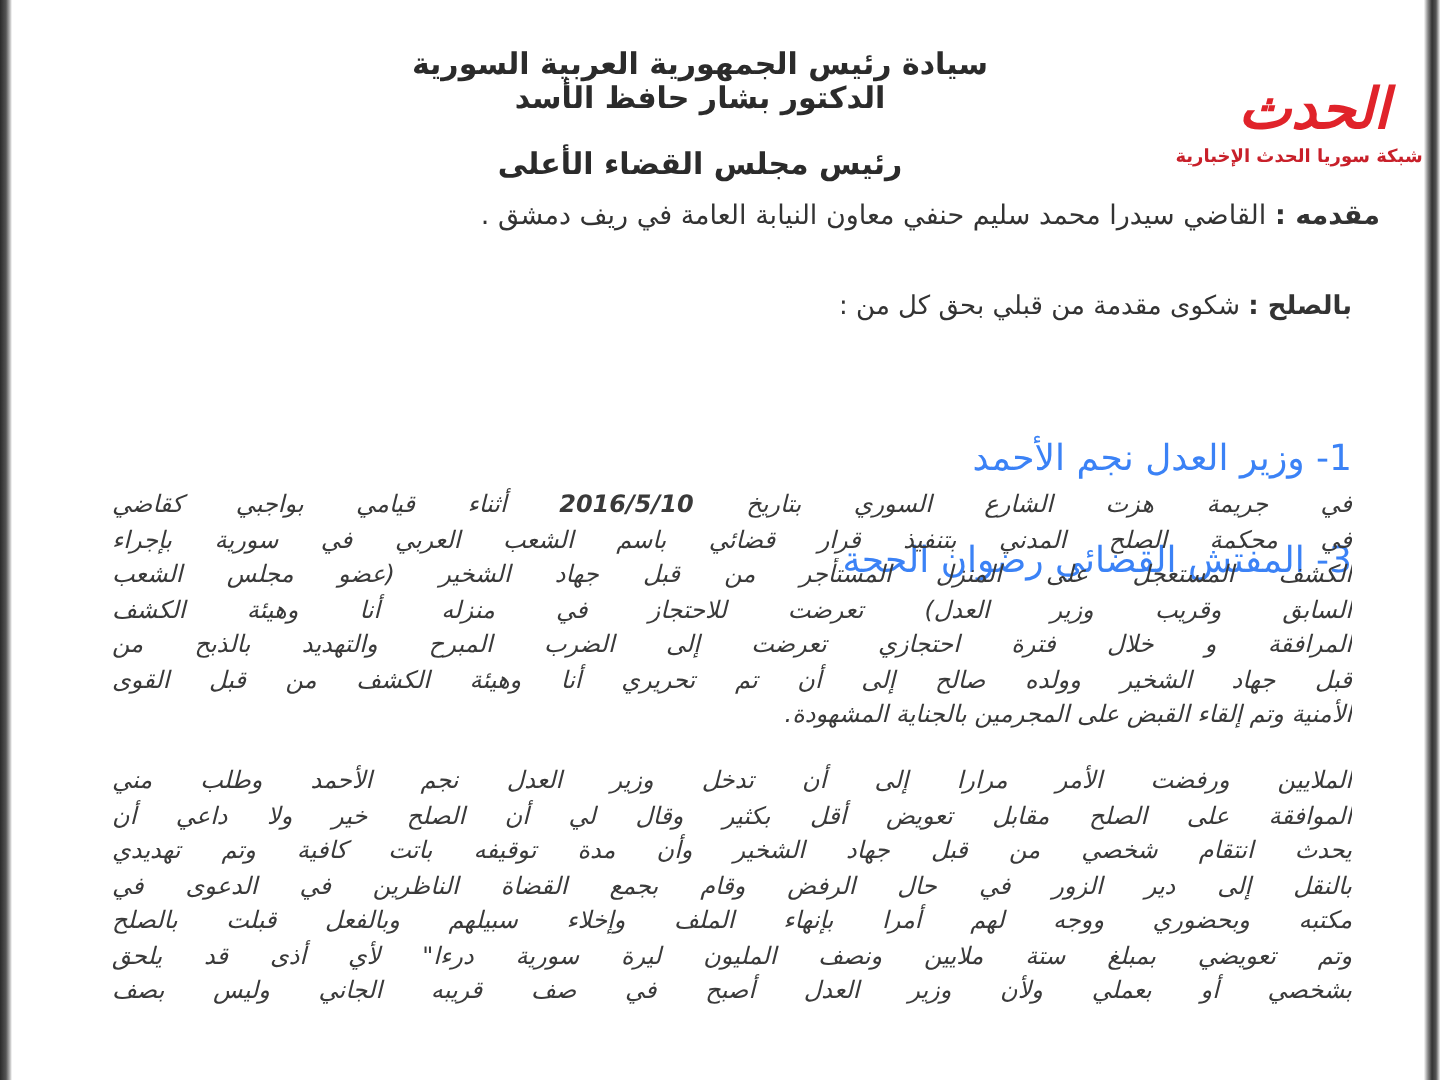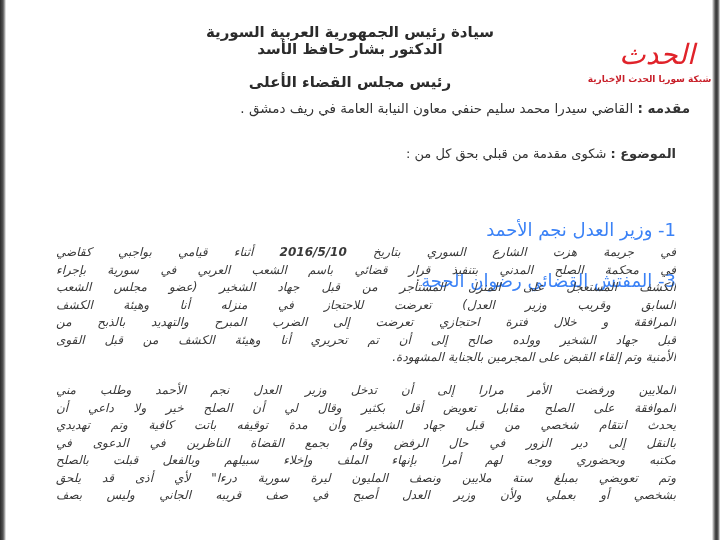--- a/index.html
+++ b/index.html
@@ -101,21 +101,21 @@
       left: 582px; top: 38px;
       width: 135px; height: 52px;
       direction: rtl;
     }
     .logo-mark {
       position: absolute;
       left: 15px; top: 0;
       width: 120px;
       text-align: center;
       font-family: "DejaVu Serif", serif;
-      font-weight: normal;
+      font-weight: bold;
       font-size: 28px;
       color: #e0232a;
       line-height: 34px;
       font-style: italic;
     }
     .logo-sub {
       position: absolute;
       left: 0; top: 36px;
       width: 135px;
       text-align: center;
@@ -136,21 +136,21 @@
   <div class="header-line h1">سيادة رئيس الجمهورية العربية السورية</div>
   <div class="header-line h2">الدكتور بشار حافظ الأسد</div>
   <div class="header-line h3">رئيس مجلس القضاء الأعلى</div>
 
   <div class="intro">
     <b>مقدمه :</b>
     <span>القاضي سيدرا محمد سليم حنفي معاون النيابة العامة في ريف دمشق .</span>
   </div>
 
   <div class="subject">
-    <b>الموضوع :</b>
+    <b>بالصلح :</b>
     <span>شكوى مقدمة من قبلي بحق كل من :</span>
   </div>
 
   <div class="list-item li1">1- وزير العدل نجم الأحمد</div>
   <div class="list-item li3">3- المفتش القضائي رضوان الحجة</div>
 
   <div class="para p1">
     <span class="ln">
       <span>في جريمة هزت الشارع السوري بتاريخ</span>
       <span class="date">2016/5/10</span>

